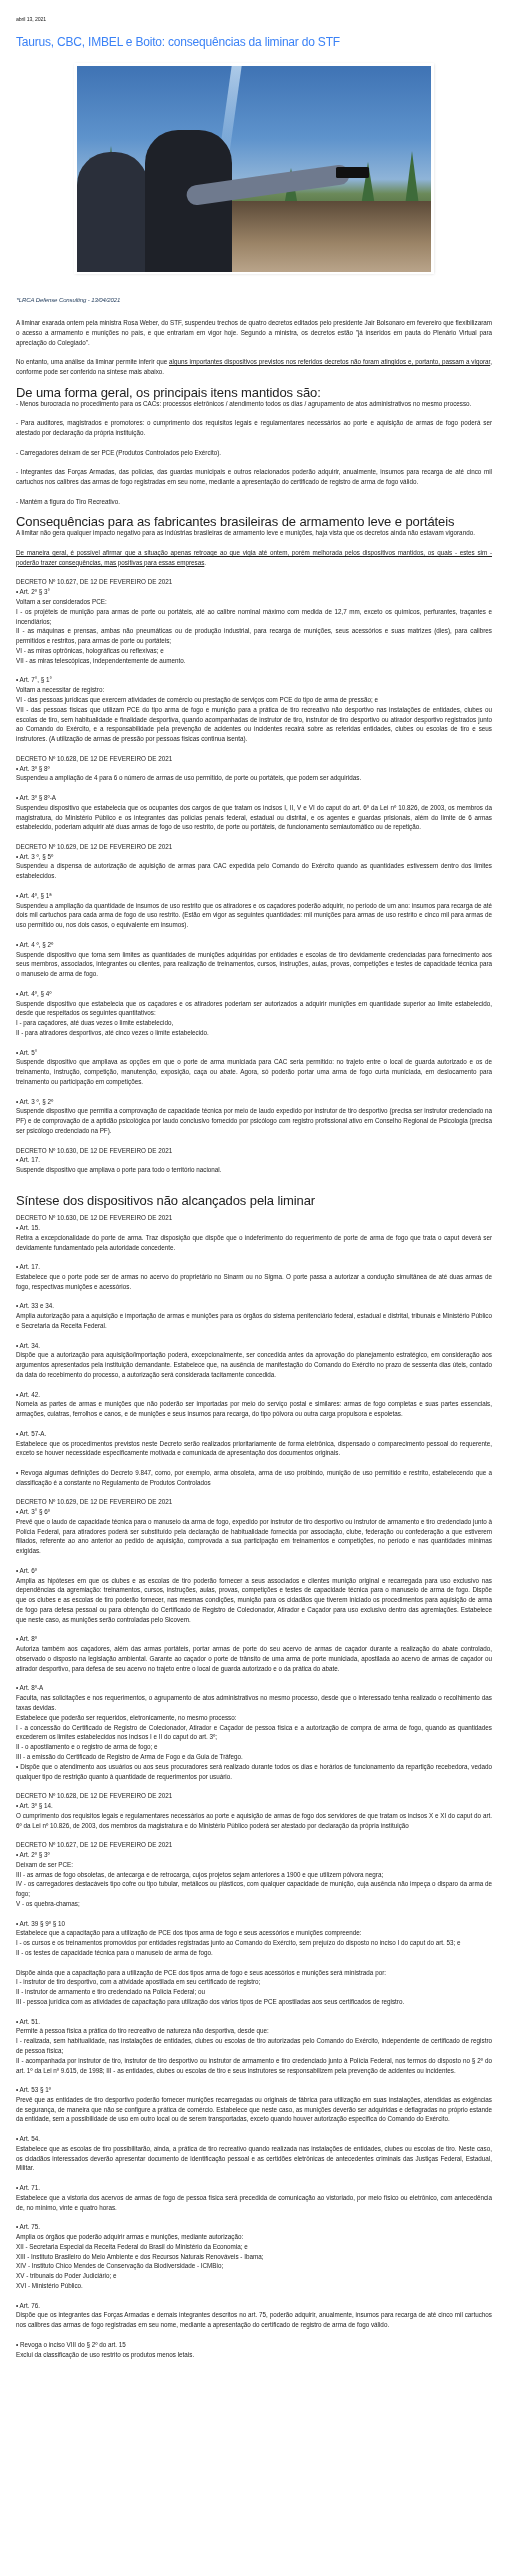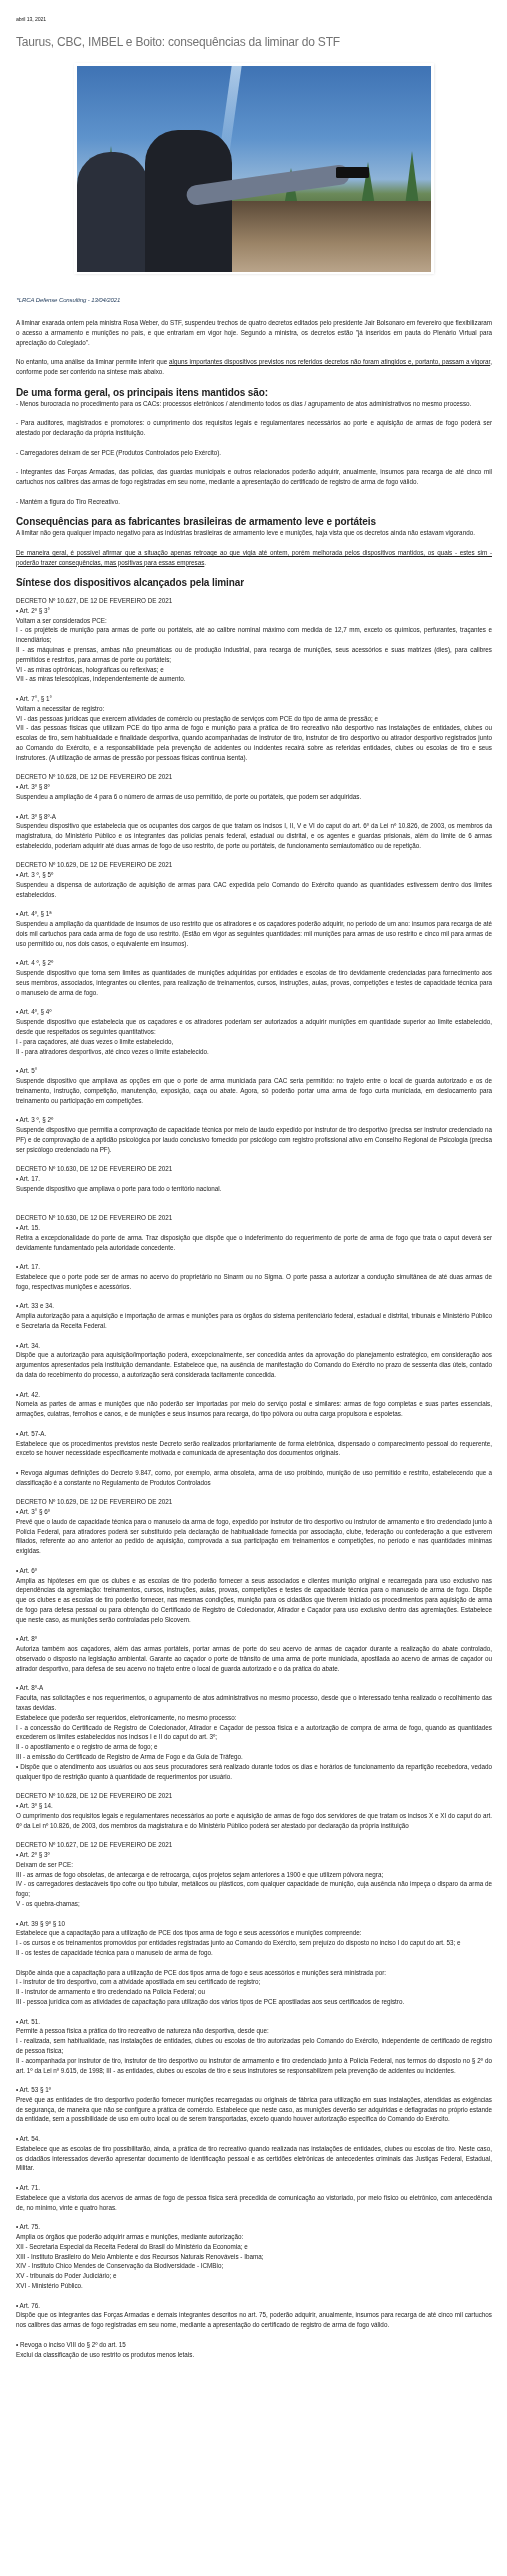--- a/index.html
+++ b/index.html
@@ -5,40 +5,40 @@
   html, body { margin: 0; padding: 0; background: #ffffff; }
   body {
     width: 508px;
     font-family: "Liberation Sans", sans-serif;
     color: #222222;
     font-size: 6.3px;
     line-height: 9.8px;
   }
   .post { padding: 15.3px 16px 11px 16px; }
   .post-date { font-size: 5.2px; color: #222; margin: 0 0 9.8px 0; letter-spacing: -0.1px; }
-  .post-title { font-size: 12px; font-weight: normal; line-height: 14px; margin: 0 0 14px 0; color: #737373; letter-spacing: -0.2px; }
+  .post-title { font-size: 12px; font-weight: normal; line-height: 14px; margin: 0 0 14px 0; color: #3b82f6; letter-spacing: -0.2px; }
   .figure-wrap { display: flex; justify-content: center; margin: 0 0 22px 0; }
   .figure {
     width: 354px; height: 206px; padding: 2.7px;
     background: #fff; box-shadow: 0.5px 0.5px 2.7px rgba(0,0,0,0.15);
   }
   .photo { width: 354px; height: 206px; position: relative; overflow: hidden;
     background: linear-gradient(180deg, #3f73b4 0%, #5e93cc 35%, #8fb4d8 55%, #6b8a5a 62%, #4f6a3c 72%, #6e5a44 82%, #a78f70 100%); }
   .photo .beam { position: absolute; left: 147px; top: 0; width: 9.8px; height: 109px; background: linear-gradient(180deg, rgba(220,240,255,0.7), rgba(220,240,255,0)); transform: skewX(-8deg); }
   .photo .tree { position: absolute; bottom: 66px; width: 0; height: 0; border-left: 7.6px solid transparent; border-right: 7.6px solid transparent; border-bottom: 49px solid #3e6b3a; }
   .photo .ground { position: absolute; left: 0; right: 0; bottom: 0; height: 71px; background: linear-gradient(180deg, #5b4a38, #9b8467 60%, #b9a48a); }
   .photo .person1 { position: absolute; left: 0; bottom: 0; width: 71px; height: 120px; background: #2a2f3a; border-radius: 33px 33px 0 0; }
   .photo .person2 { position: absolute; left: 68px; bottom: 0; width: 87px; height: 142px; background: #1e2128; border-radius: 33px 33px 0 0; }
   .photo .arm { position: absolute; left: 109px; top: 109px; width: 164px; height: 19.7px; background: #6f7a8e; border-radius: 9.8px; transform: rotate(-8deg); }
   .photo .gun { position: absolute; left: 259px; top: 101px; width: 33px; height: 11px; background: #111; border-radius: 1.6px; }
   .caption { font-style: italic; color: #1f3a5a; font-size: 6px; margin: 0 0 12px 0.5px; letter-spacing: -0.1px; }
   p { margin: 0; text-align: justify; }
   .para { margin-bottom: 9.8px; }
   u { text-decoration: underline; }
-  h3 { font-size: 10px; font-weight: bold; margin: 0 0 1.1px 0; line-height: 11px; color: #222; letter-spacing: -0.1px; }
+  h3 { font-size: 13px; font-weight: normal; margin: 0 0 1.1px 0; line-height: 11px; color: #222; letter-spacing: -0.1px; }
   h3.sp { margin-top: 0; margin-bottom: 7.6px; }
   .block { margin-bottom: 9.8px; }
   .gap { height: 9.8px; }
   .decree { margin: 0; }
 </style>
 </head>
 <body>
 
 <article class="post">
   <div class="post-date">abril 13, 2021</div>
@@ -74,21 +74,20 @@
       <p class="para">- Para auditores, magistrados e promotores:  o cumprimento dos requisitos legais e regulamentares necessários ao porte e aquisição de armas de fogo poderá ser atestado por declaração da própria instituição.</p>
       <p class="para">- Carregadores deixam de ser PCE (Produtos Controlados pelo Exército).</p>
       <p class="para">- Integrantes das Forças Armadas, das polícias, das guardas municipais e outros relacionados poderão adquirir, anualmente, insumos para recarga de até cinco mil cartuchos nos calibres das armas de fogo registradas em seu nome, mediante a apresentação do certificado de registro de arma de fogo válido.</p>
       <p class="para">- Mantém a figura do Tiro Recreativo.</p>
     </div>
 
   <h3>Consequências para as fabricantes brasileiras de armamento leve e portáteis</h3>
   <p class="para">A limitar não gera qualquer impacto negativo para as indústrias brasileiras de armamento leve e munições, haja vista que os decretos ainda não estavam vigorando.</p>
   <p class="para"><u>De maneira geral, é possível afirmar que a situação apenas retroage ao que vigia até ontem, porém melhorada pelos dispositivos mantidos, os quais - estes sim - poderão trazer consequências, mas positivas para essas empresas</u><span>.</span></p>
 
-  <h3 class="sp">Síntese dos dispositivos alcançados pela liminar</h3>
   <div id="reached-list">
       <div class="block">
         <p class="decree">DECRETO Nº 10.627, DE 12 DE FEVEREIRO DE 2021</p>
         <div class="block">
           <p>• Art. 2º § 3°</p>
           <p>Voltam a ser considerados PCE:</p>
           <p>I - os projéteis de munição para armas de porte ou portáteis, até ao calibre nominal máximo com medida de 12,7 mm, exceto os químicos, perfurantes, traçantes e incendiários;</p>
           <p>II - as máquinas e prensas, ambas não pneumáticas ou de produção industrial, para recarga de munições, seus acessórios e suas matrizes (dies), para calibres permitidos e restritos, para armas de porte ou portáteis;</p>
           <p>VI - as miras optrônicas, holográficas ou reflexivas; e</p>
           <p>VII - as miras telescópicas, independentemente de aumento.</p>
@@ -143,20 +142,21 @@
       <div class="block">
         <p class="decree">DECRETO Nº 10.630, DE 12 DE FEVEREIRO DE 2021</p>
         <div>
           <p>• Art. 17.</p>
           <p>Suspende dispositivo que ampliava o porte para todo o território nacional.</p>
         </div>
       </div>
     </div>
 
   <div class="gap"></div>
+  <h3 class="sp">Síntese dos dispositivos não alcançados pela liminar</h3>
   <div id="not-reached-list">
       <div class="block">
         <p class="decree">DECRETO Nº 10.630, DE 12 DE FEVEREIRO DE 2021</p>
         <div class="block">
           <p>• Art. 15.</p>
           <p>Retira a excepcionalidade do porte de arma. Traz disposição que dispõe que o indeferimento do requerimento de porte de arma de fogo que trata o caput deverá ser devidamente fundamentado pela autoridade concedente.</p>
         </div>
         <div class="block">
           <p>• Art. 17.</p>
           <p>Estabelece que o porte pode ser de armas no acervo do proprietário no Sinarm ou no Sigma. O porte passa a autorizar a condução simultânea de até duas armas de fogo, respectivas munições e acessórios.</p>

